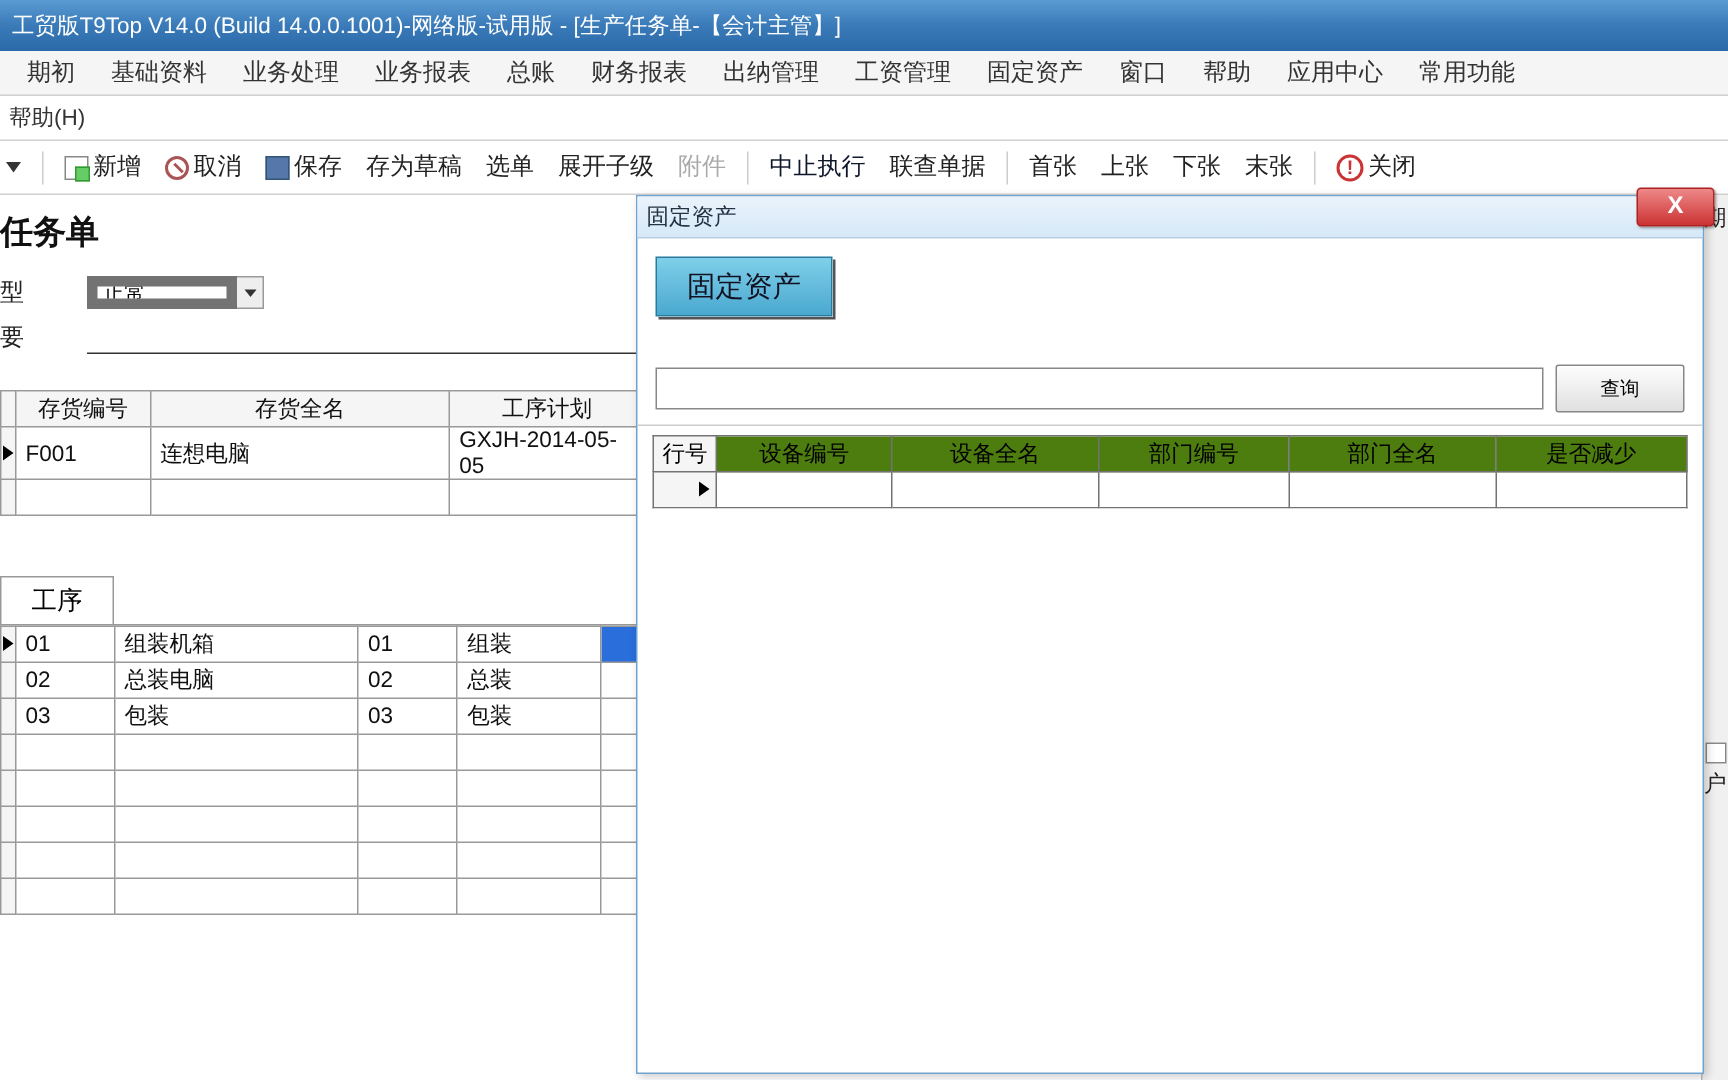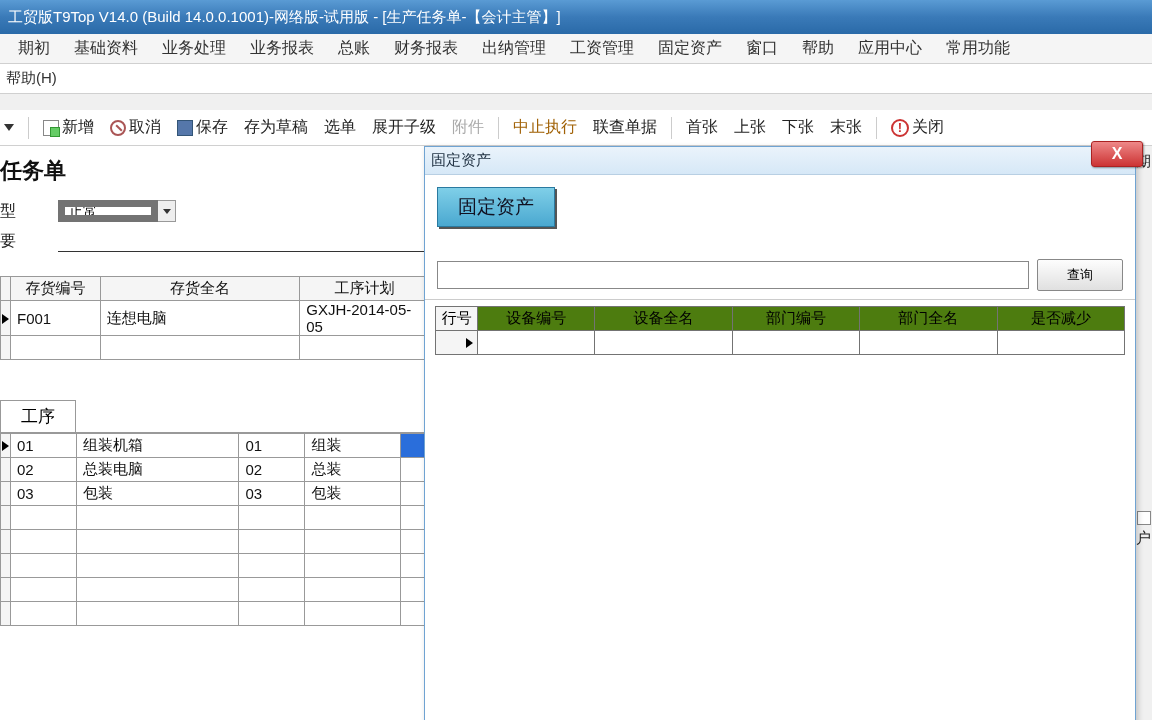--- a/index.html
+++ b/index.html
@@ -41,21 +41,20 @@
 .toolbar {
   height: 36px;
   background: #fff;
   border-bottom: 1px solid #d0d0d0;
   display: flex;
   align-items: center;
   padding: 0 4px;
   font-size: 16px;
   color: #222;
   position: relative;
-  margin-top: 16px;
 }
 .toolbar .tbtn {
   display: flex;
   align-items: center;
   padding: 0 8px;
   height: 100%;
   cursor: default;
 }
 .toolbar .sep { width: 1px; height: 22px; background: #ccc; margin: 0 6px; }
 .toolbar .dropdown-arrow {
@@ -237,21 +236,21 @@
   <div class="tbtn">
       <span>选单</span>
     </div>
   <div class="tbtn">
       <span>展开子级</span>
     </div>
   <div class="tbtn" style="color:#aaa;">
       <span>附件</span>
     </div>
   <div class="sep"></div>
-  <div class="tbtn" style="color:#a16207;">
+  <div class="tbtn" style="color:#0f172a;">
       <span>中止执行</span>
     </div>
   <div class="tbtn">
       <span>联查单据</span>
     </div>
   <div class="sep"></div>
   <div class="tbtn">
       <span>首张</span>
     </div>
   <div class="tbtn">

